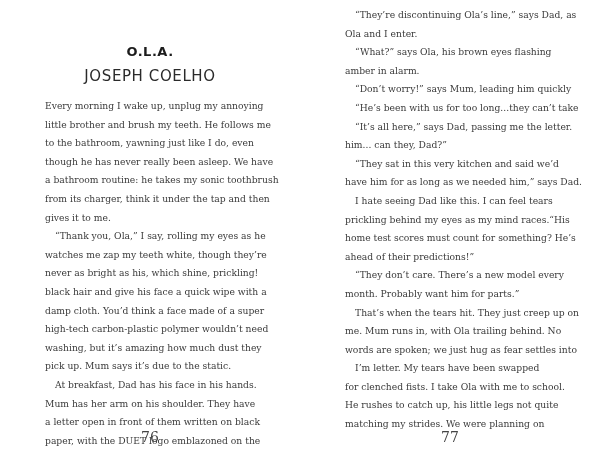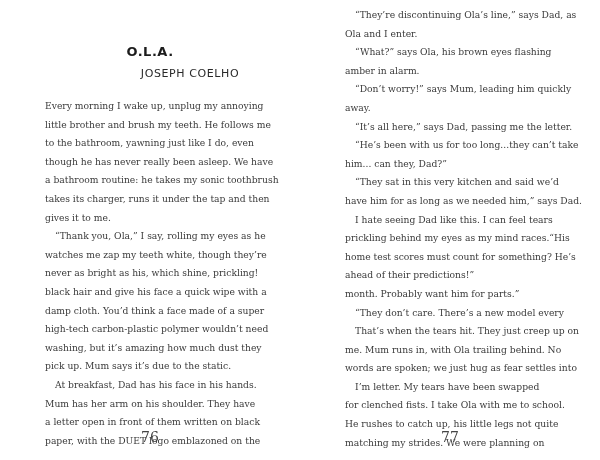--- a/index.html
+++ b/index.html
@@ -9,21 +9,21 @@
   .page-left { left: 0; width: 300px; }
   .page-right { left: 300px; width: 300px; }
   .title {
     position: absolute; left: 0; width: 300px; top: 44px;
     text-align: center; font-family: "DejaVu Sans", sans-serif;
     font-weight: bold; font-size: 13px; letter-spacing: 0.5px; color: #1c1c1c;
   }
   .author {
     position: absolute; left: 0; width: 300px; top: 67px;
     text-align: center; font-family: "DejaVu Sans", sans-serif;
-    font-size: 11px; letter-spacing: 0.6px; color: #2a2a2a; margin-left: 40px;
+    font-size: 15px; letter-spacing: 0.6px; color: #2a2a2a;
   }
   .body {
     position: absolute; width: 236px;
     font-family: "DejaVu Serif", serif; font-size: 9.2px; line-height: 18.6px;
     color: #3a3a3a; white-space: nowrap;
   }
   .page-left .body { left: 45px; top: 97px; }
   .page-right .body { left: 45px; top: 6px; }
   .line { display: block; height: 18.6px; }
   .indent { padding-left: 10px; }
@@ -38,21 +38,21 @@
 <div class="spread">
   <div class="page page-left">
     <div class="title">O.L.A.</div>
     <div class="author">JOSEPH COELHO</div>
     <div class="body" id="left-body">
         <span class="line">Every morning I wake up, unplug my annoying</span>
         <span class="line">little brother and brush my teeth. He follows me</span>
         <span class="line">to the bathroom, yawning just like I do, even</span>
         <span class="line">though he has never really been asleep. We have</span>
         <span class="line">a bathroom routine: he takes my sonic toothbrush</span>
-        <span class="line">takes its charger, runs it under the tap and then</span>
+        <span class="line">from its charger, think it under the tap and then</span>
         <span class="line">gives it to me.</span>
         <span class="line indent">“Thank you, Ola,” I say, rolling my eyes as he</span>
         <span class="line">watches me zap my teeth white, though they’re</span>
         <span class="line">never as bright as his, which shine, prickling!</span>
         <span class="line">black hair and give his face a quick wipe with a</span>
         <span class="line">damp cloth. You’d think a face made of a super</span>
         <span class="line">high-tech carbon-plastic polymer wouldn’t need</span>
         <span class="line">washing, but it’s amazing how much dust they</span>
         <span class="line">pick up. Mum says it’s due to the static.</span>
         <span class="line indent">At breakfast, Dad has his face in his hands.</span>
@@ -62,32 +62,31 @@
       </div>
     <div class="folio">76</div>
   </div>
   <div class="page page-right">
     <div class="body" id="right-body">
         <span class="line indent">“They’re discontinuing Ola’s line,” says Dad, as</span>
         <span class="line">Ola and I enter.</span>
         <span class="line indent">“What?” says Ola, his brown eyes flashing</span>
         <span class="line">amber in alarm.</span>
         <span class="line indent">“Don’t worry!” says Mum, leading him quickly</span>
-        <span class="line">away.</span>
+        <span class="line indent">“He’s been with us for too long...they can’t take</span>
         <span class="line indent">“It’s all here,” says Dad, passing me the letter.</span>
-        <span class="line indent">“He’s been with us for too long...they can’t take</span>
         <span class="line">him... can they, Dad?”</span>
         <span class="line indent">“They sat in this very kitchen and said we’d</span>
         <span class="line">have him for as long as we needed him,” says Dad.</span>
         <span class="line indent">I hate seeing Dad like this. I can feel tears</span>
         <span class="line">prickling behind my eyes as my mind races.“His</span>
         <span class="line">home test scores must count for something? He’s</span>
         <span class="line">ahead of their predictions!”</span>
+        <span class="line indent">“They don’t care. There’s a new model every</span>
         <span class="line">month. Probably want him for parts.”</span>
-        <span class="line indent">“They don’t care. There’s a new model every</span>
         <span class="line indent">That’s when the tears hit. They just creep up on</span>
         <span class="line">me. Mum runs in, with Ola trailing behind. No</span>
         <span class="line">words are spoken; we just hug as fear settles into</span>
         <span class="line indent">I’m letter. My tears have been swapped</span>
         <span class="line">for clenched fists. I take Ola with me to school.</span>
         <span class="line">He rushes to catch up, his little legs not quite</span>
         <span class="line">matching my strides. We were planning on</span>
       </div>
     <div class="folio">77</div>
   </div>

